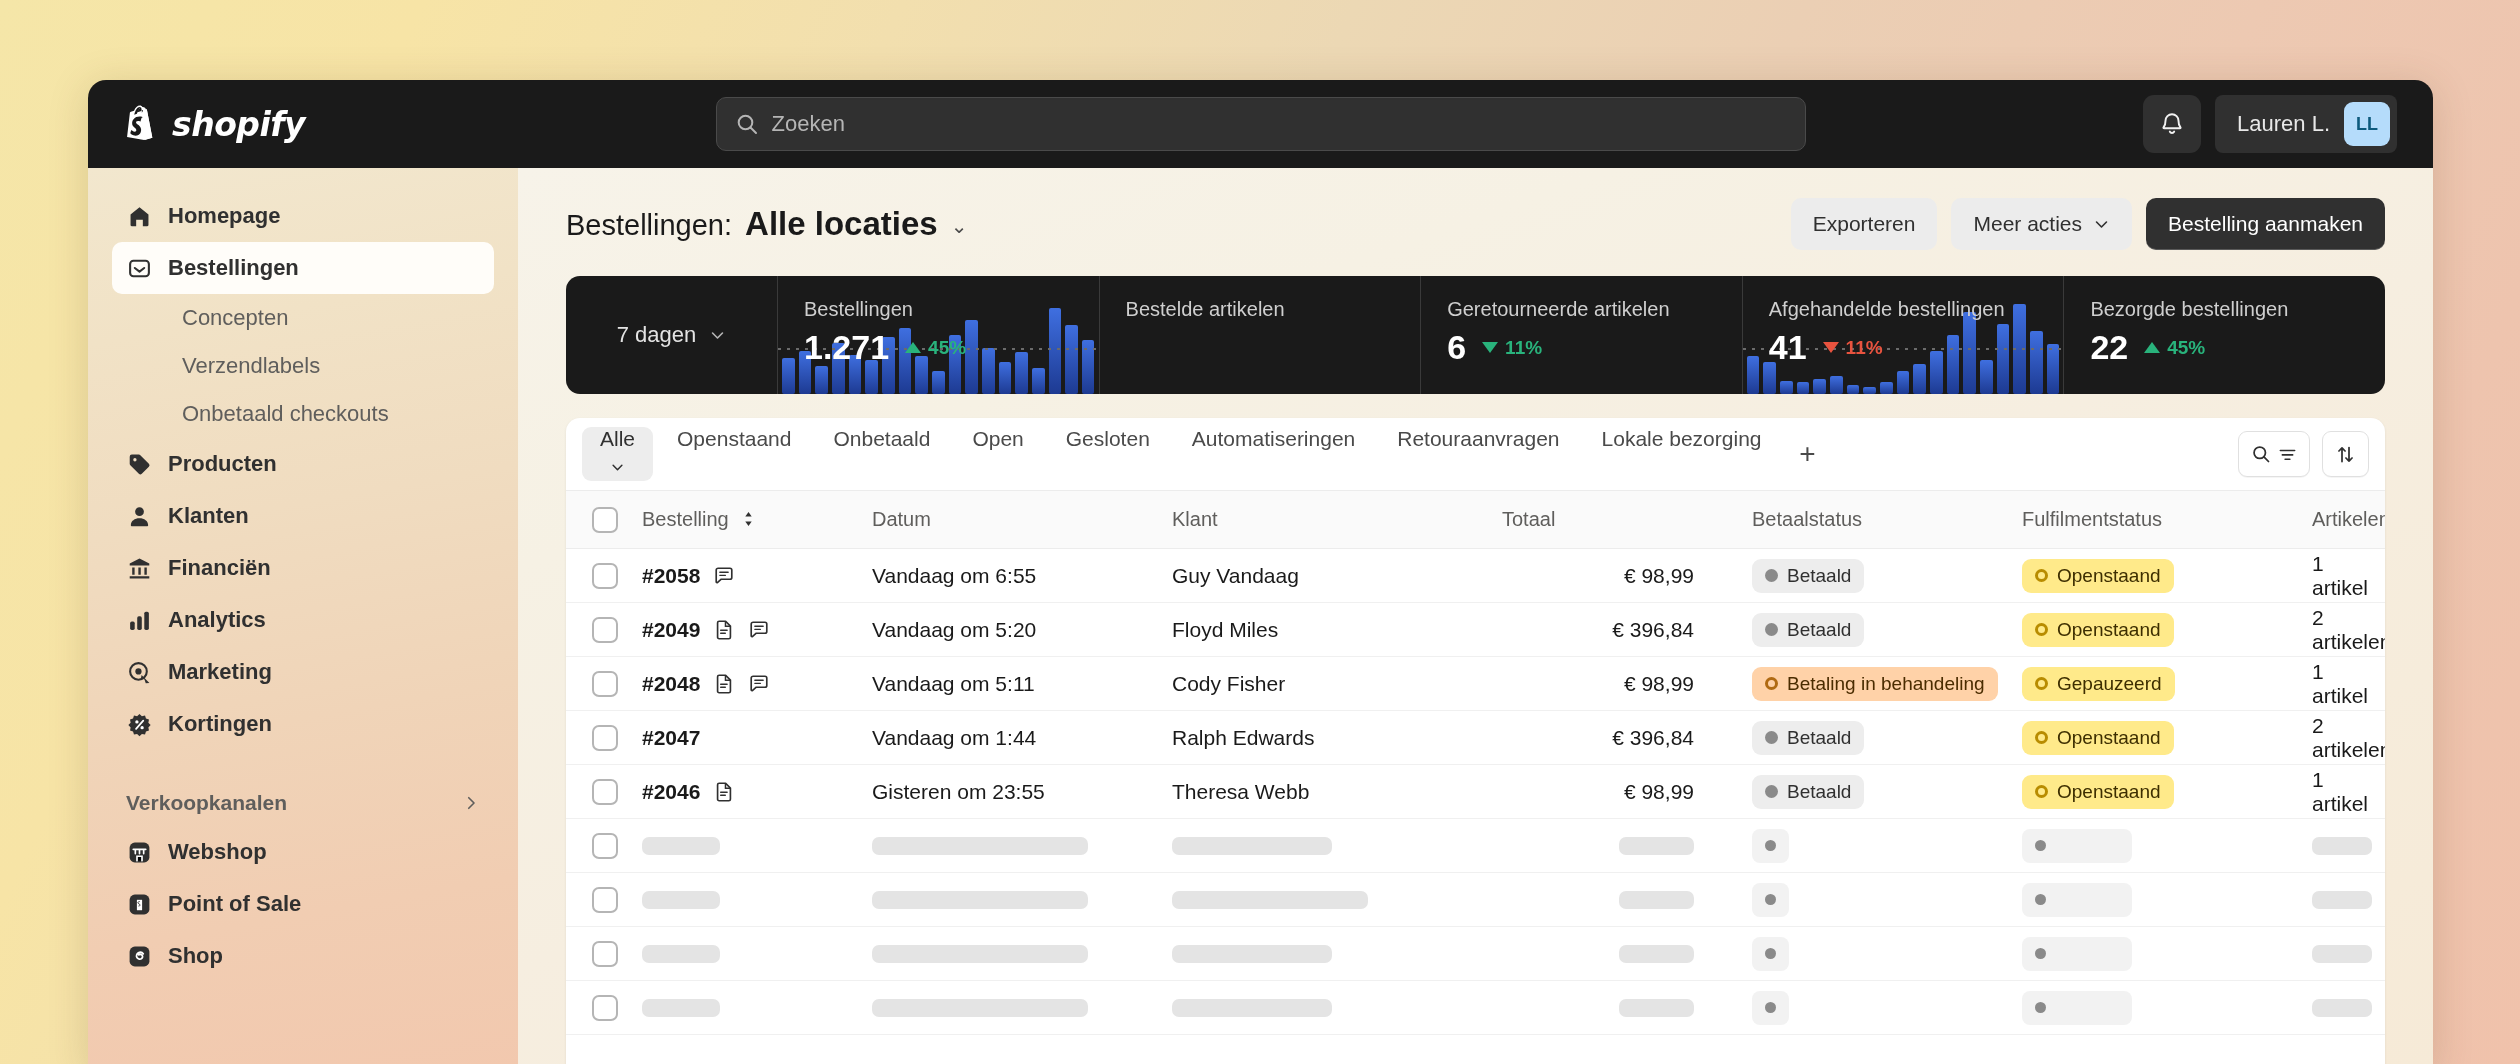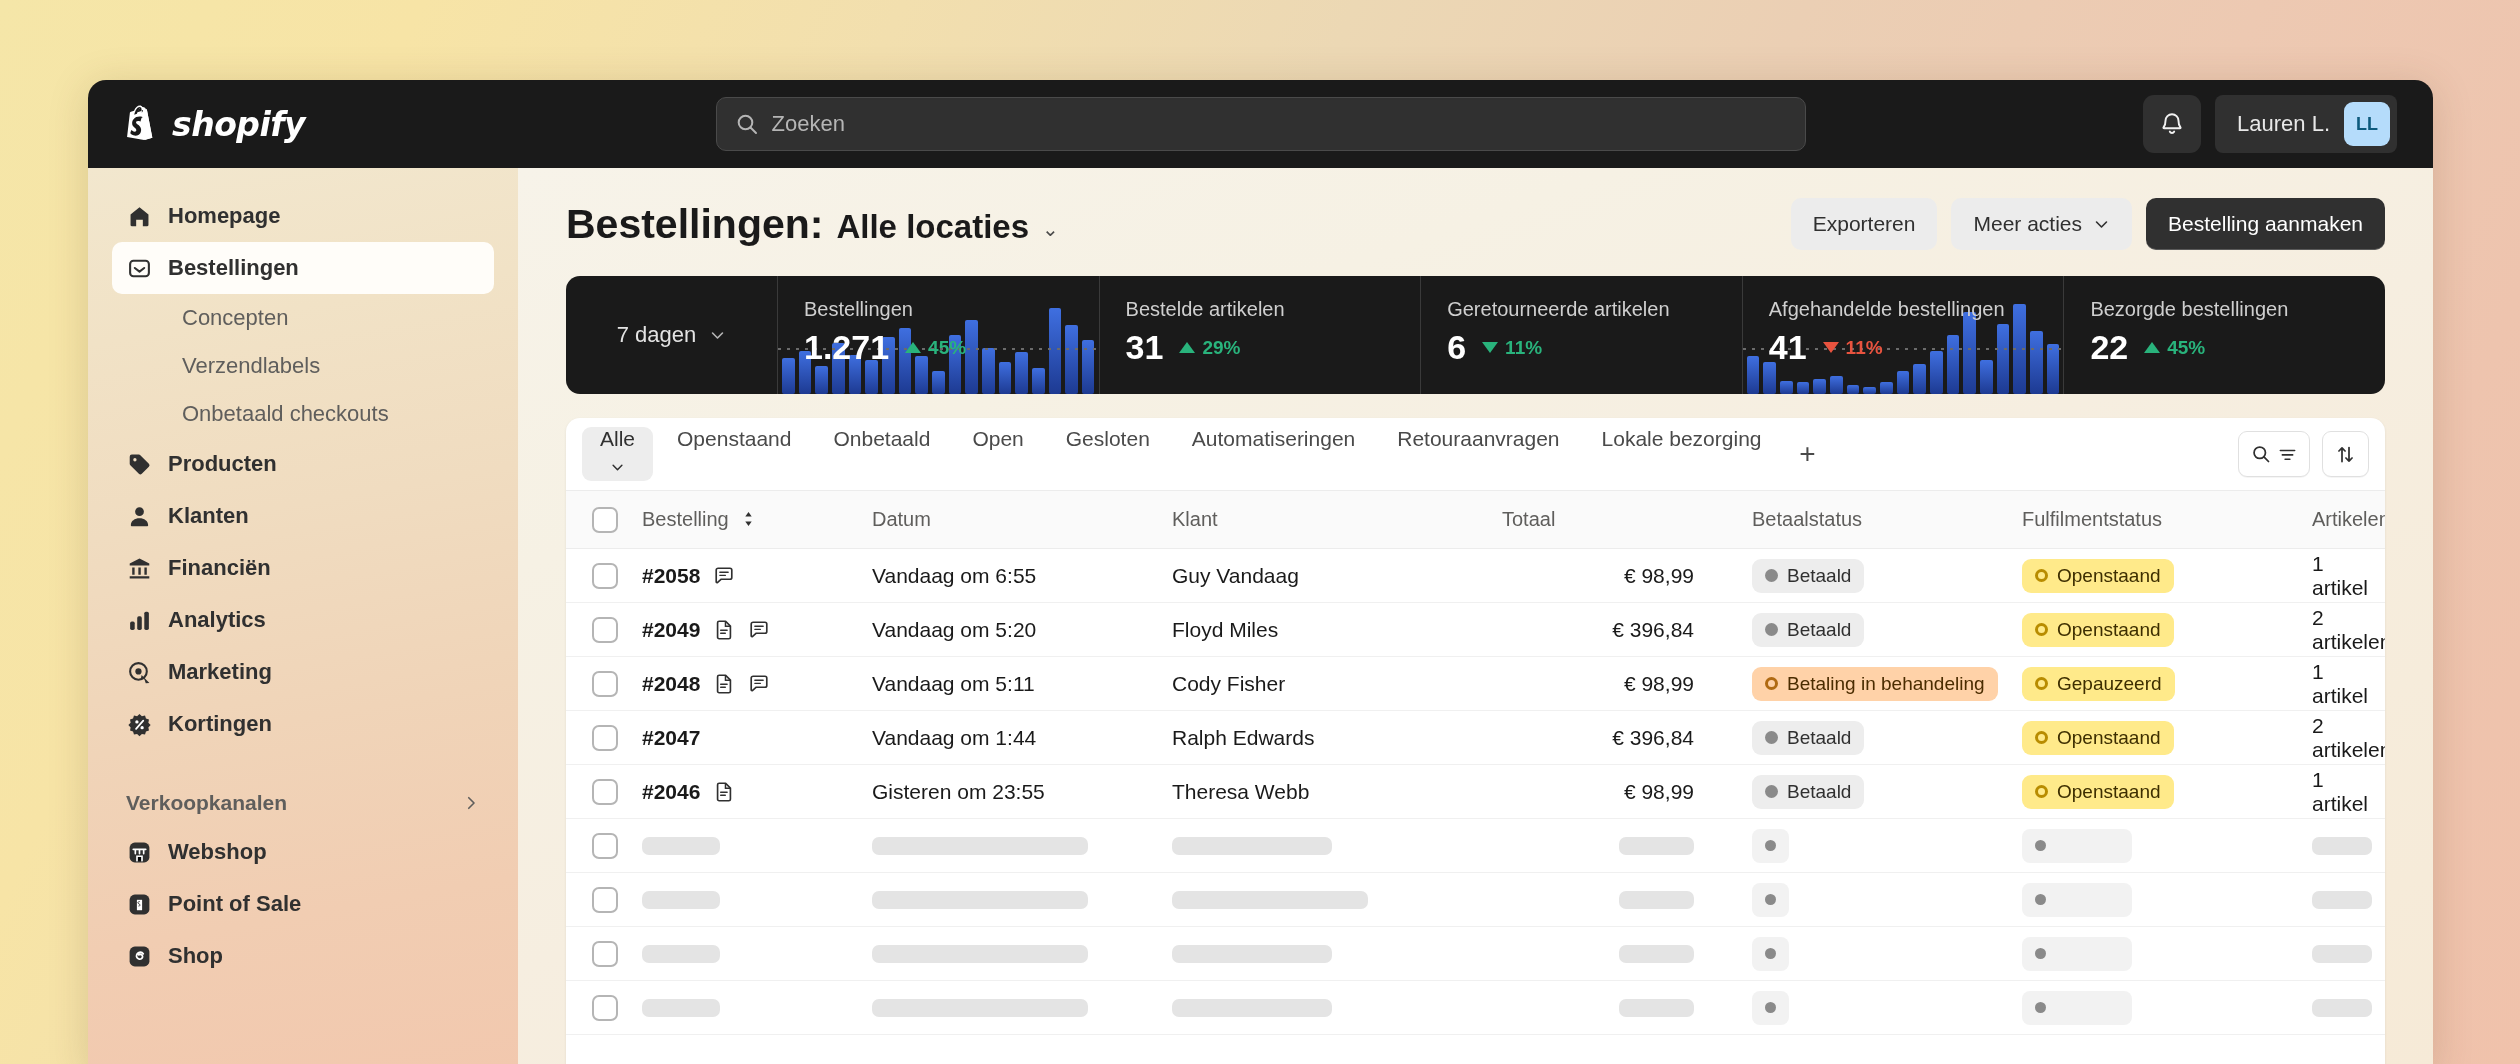--- a/index.html
+++ b/index.html
@@ -141,21 +141,21 @@
     padding: 28px 48px 0 48px;
     min-width: 0;
     overflow: hidden;
   }
 
   .page-head {
     display: flex; align-items: center; justify-content: space-between;
     height: 56px;
   }
   .page-title-wrap { display: flex; align-items: baseline; gap: 13px; }
-  .page-title { font-size: 41px; font-weight: 700; color: #1a1a1a; }
+  .page-title { font-size: 29px; font-weight: 400; color: #1a1a1a; }
   .page-title-loc { font-size: 33px; font-weight: 700; color: #1a1a1a; cursor: pointer; }
   .caret-title { color: #4a4a4a; font-size: 20px; cursor: pointer; position: relative; top: -2px; }
 
   .head-actions { display: flex; align-items: center; gap: 14px; }
   .btn {
     height: 52px;
     border-radius: 10px;
     display: inline-flex; align-items: center; gap: 11px;
     padding: 0 22px;
     font-size: 21px;
@@ -544,27 +544,20 @@
             <span class="metric-value">1.271</span>
             <span class="metric-delta up">
               <i class="tri tri-up"></i>
               <span>45%</span>
             </span>
           </div>
         </div>
 
         <div class="metric">
           <div class="metric-label">Bestelde artikelen</div>
-          <div class="metric-row">
-            <span class="metric-value">31</span>
-            <span class="metric-delta up">
-              <i class="tri tri-up"></i>
-              <span>29%</span>
-            </span>
-          </div>
         </div>
 
         <div class="metric">
           <div class="metric-label">Geretourneerde artikelen</div>
           <div class="metric-row">
             <span class="metric-value">6</span>
             <span class="metric-delta up">
               <i class="tri tri-dn"></i>
               <span>11%</span>
             </span>

